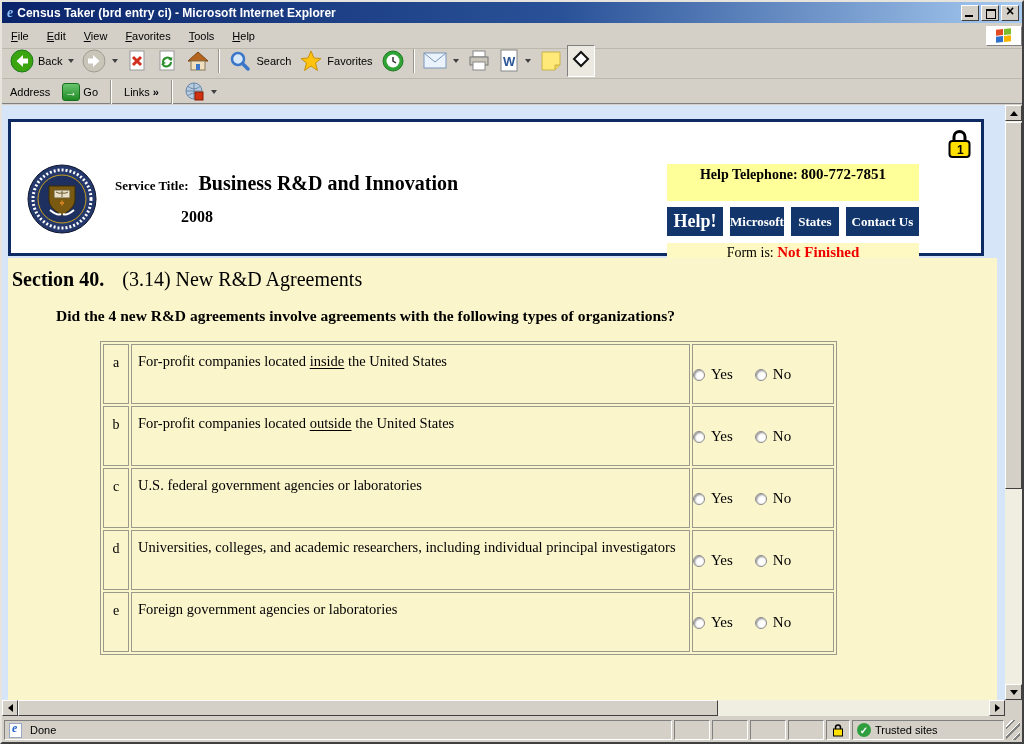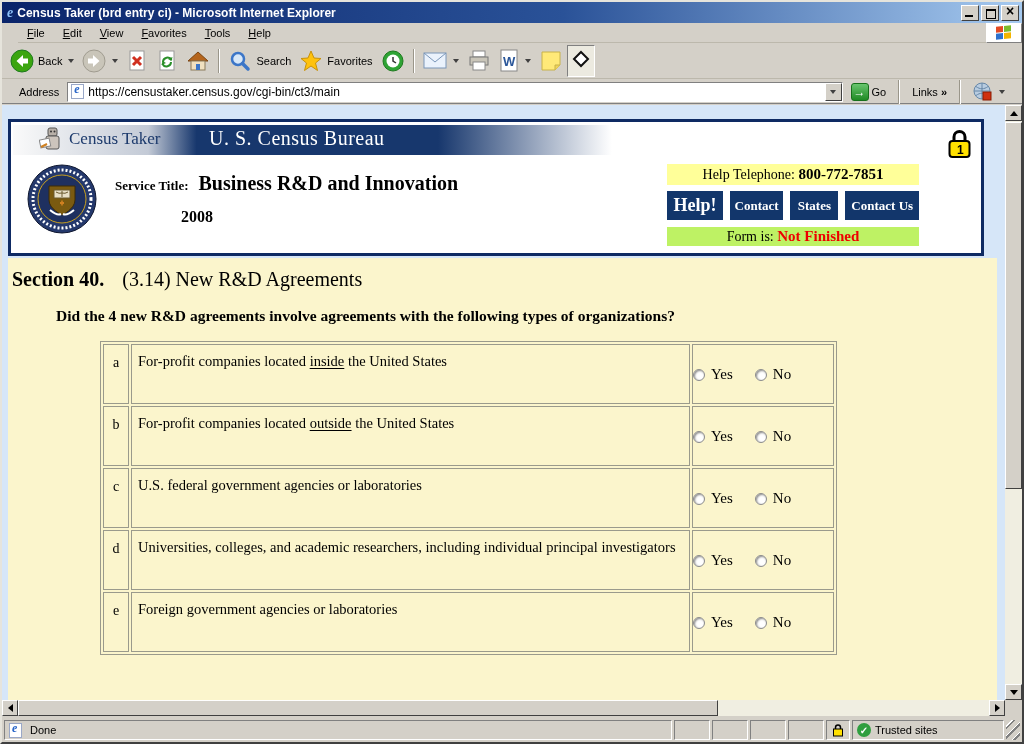--- a/index.html
+++ b/index.html
@@ -16,21 +16,21 @@
   .title-text { color:#fff; font-size:12px; font-weight:bold; }
   .winbtns { margin-left:auto; display:flex; gap:2px; }
   .winbtn { width:18px; height:16px; background:#D4D0C8; border:1px solid;
     border-color:#fff #404040 #404040 #fff; position:relative; }
   .glyph-min::after { content:""; position:absolute; left:3px; bottom:3px; width:8px; height:2px; background:#000; }
   .glyph-restore::after { content:""; position:absolute; left:4px; top:3px; width:8px; height:7px;
     border:1px solid #000; border-top-width:2px; }
   .glyph-close::after { content:"×"; position:absolute; left:4px; top:-3px; font:bold 14px "Liberation Sans",sans-serif; }
 
   
-  .menubar { position:absolute; left:16px; top:21px; right:0; height:20px;
+  .menubar { position:absolute; left:0; top:21px; right:0; height:26px;
     display:flex; align-items:center; border-bottom:1px solid #bcb8ac; }
   .menu-item { font-size:11px; padding:2px 9px; color:#000; }
   .menu-item::first-letter { text-decoration:underline; }
   .flagbox { margin-left:auto; width:36px; height:20px; background:#fff;
     border:1px solid; border-color:#fff #808080 #808080 #fff;
     display:flex; align-items:center; justify-content:center; }
   .flag { width:16px; height:14px; display:grid; grid-template-columns:7px 7px; grid-template-rows:6px 6px;
     gap:1px; transform:skewY(-6deg); }
   .flag i:nth-child(1){background:#E34A22;} .flag i:nth-child(2){background:#7CBB2A;}
   .flag i:nth-child(3){background:#2E71CC;} .flag i:nth-child(4){background:#F4B400;}
@@ -39,21 +39,21 @@
   .toolbar { position:absolute; left:0; top:42px; right:0; height:35px;
     display:flex; align-items:center; padding:0 4px; border-bottom:1px solid #bcb8ac; }
   .tbtn { display:flex; align-items:center; gap:4px; padding:2px 4px; font-size:11px; }
   .caret { width:0; height:0; border-left:3px solid transparent; border-right:3px solid transparent;
     border-top:4px solid #404040; margin-left:2px; }
   .tsep { width:2px; height:24px; border-left:1px solid #9a968a; border-right:1px solid #fff; margin:0 4px; }
   .sunken { border:1px solid; border-color:#808080 #fff #fff #808080; background:#ECEAE0; padding:2px; }
 
   
   .addressbar { position:absolute; left:0; top:78px; right:0; height:24px;
-    display:flex; align-items:center; padding:0 13px; gap:4px; border-bottom:1px solid #808080; }
+    display:flex; align-items:center; padding:0 4px; gap:4px; border-bottom:1px solid #808080; }
   .addr-label { font-size:11px; padding:0 4px; }
   .addr-input { flex:1; height:20px; background:#fff; border:1px solid;
     border-color:#808080 #fff #fff #808080; display:flex; align-items:center; padding-left:3px; }
   .iepage { width:13px; height:15px; background:#fff; border:1px solid #9aa8c8; position:relative; margin-right:4px; }
   .iepage::after { content:"e"; position:absolute; left:2px; top:-3px; color:#2A66C8;
     font:bold italic 12px "Liberation Serif",serif; }
   .addr-url { font-size:12px; }
   .addr-drop { margin-left:auto; width:17px; height:18px; background:#D4D0C8;
     border:1px solid; border-color:#fff #404040 #404040 #fff;
     display:flex; align-items:center; justify-content:center; }
@@ -77,28 +77,28 @@
   .banner-app { position:absolute; left:56px; top:4px; color:#1C3A6C; font-size:17px; }
   .banner-org { position:absolute; left:196px; top:2px; color:#fff; font-size:20px; letter-spacing:.5px; }
   .mascot { position:absolute; left:26px; top:2px; }
   .pagelock { position:absolute; right:8px; top:7px; }
   .seal { position:absolute; left:16px; top:42px; }
   .service { position:absolute; left:104px; top:50px; display:flex; align-items:baseline; }
   .service-label { font-weight:bold; font-size:13px; }
   .service-title { font-weight:bold; font-size:20px; margin-left:10px;text-align:right; }
   .service-year { position:absolute; left:170px; top:86px; font-weight:bold; font-size:16px; }
   .rightcol { position:absolute; right:62px; top:42px; width:252px; }
-  .phonebar { background:#FFFF99; height:21px; text-align:center; font-size:14px; padding-top:2px; }
+  .phonebar { background:#FFFF99; height:37px; text-align:center; font-size:14px; padding-top:2px;font-weight:bold; }
   .phonebar b { font-size:15px; }
   .navbtns { display:flex; gap:7px; margin-top:6px; height:29px; }
   .navbtn { background:#12366B; color:#fff; font-weight:bold; font-size:13px;
     display:flex; align-items:center; justify-content:center; }
   .navbtn.help { width:56px; font-size:18px; }
   .navbtn.security { flex:1.05; } .navbtn.privacy { flex:0.95; } .navbtn.contact { flex:1.45; }
-  .formbar { background:#bef264; height:19px; margin-top:7px; text-align:center; font-size:14px; padding-top:1px; }
+  .formbar { background:#fef9c3; height:19px; margin-top:7px; text-align:center; font-size:14px; padding-top:1px; }
   .formbar .status { color:#EE0000; font-weight:bold; font-size:15px; }
 
   
   .content { position:absolute; left:6px; top:153px; right:8px; bottom:0; background:#FBF5CC; }
   .sectionline { padding:10px 0 0 4px; font-size:20px; }
   .sec-num { font-weight:bold; margin-right:18px; }
   .question { margin:16px 0 0 48px; font-weight:bold; font-size:15.5px; }
   table.qtable { margin:16px 0 0 92px; width:737px; border-collapse:separate; border-spacing:2px;
     border:1px solid #9a9a8c; }
   .qtable td { border:1px solid #9a9a8c; }
@@ -262,27 +262,20 @@
     <span class="sunken">
       <svg width="22" height="22">
           <rect x="1" y="1" width="20" height="20" fill="#ECEAE0"></rect>
           <path d="M11 4 L18 11 L11 18 L4 11 Z" fill="#fff" stroke="#111" stroke-width="2"></path>
         </svg>
     </span>
   </div>
 
   <div class="addressbar">
     <span class="addr-label">Address</span>
-    <span class="addr-input">
-      <span class="iepage"></span>
-      <span class="addr-url">https://censustaker.census.gov/cgi-bin/ct3/main</span>
-      <span class="addr-drop">
-          <span class="caret"></span>
-        </span>
-    </span>
     <span class="go-btn">
       <span class="go-icon">→</span>
       <span>Go</span>
     </span>
     <span class="tsep"></span>
     <span class="links-lbl">
       <span>Links</span>
       <b>»</b>
     </span>
     <span class="tsep"></span>
@@ -292,32 +285,20 @@
           <path d="M1 9 h16 M9 1 v16 M3 4.5 c4 3 8 3 12 0 M3 13.5 c4 -3 8 -3 12 0" stroke="#6888A8" fill="none"></path>
           <rect x="10" y="10" width="8" height="8" fill="#D03010" stroke="#8a1a00"></rect>
         </svg>
       <span class="caret"></span>
     </span>
   </div>
 
   <div class="viewport">
 
     <div class="headerbox">
-      <div class="banner">
-        <svg class="mascot" width="26" height="27">
-          <rect x="9" y="1" width="9" height="8" rx="2" fill="#B8B0A8" stroke="#555"></rect>
-          <rect x="7" y="9" width="13" height="13" rx="2" fill="#CCC4BC" stroke="#555"></rect>
-          <rect x="1" y="12" width="10" height="8" fill="#fff" stroke="#888" transform="rotate(-12 6 16)"></rect>
-          <path d="M2 20 l6 -3" stroke="#D08020" stroke-width="2"></path>
-          <circle cx="12" cy="4.5" r="1" fill="#333"></circle>
-            <circle cx="15.5" cy="4.5" r="1" fill="#333"></circle>
-        </svg>
-        <span class="banner-app">Census Taker</span>
-        <span class="banner-org">U. S. Census Bureau</span>
-      </div>
 
       <svg class="pagelock" width="27" height="31">
         <path d="M8 13 V8 a5.5 5.5 0 0 1 11 0 V13" fill="none" stroke="#000" stroke-width="3"></path>
         <rect x="3.5" y="12" width="20" height="16" rx="3" fill="#FFE000" stroke="#000" stroke-width="2"></rect>
         <text x="11" y="25" font-family="Liberation Sans, sans-serif" font-size="12" font-weight="bold" fill="#000">1</text>
       </svg>
 
       <svg class="seal" width="70" height="70">
         <circle cx="35" cy="35" r="34" fill="#24386C" stroke="#101830"></circle>
         <circle cx="35" cy="35" r="29" fill="none" stroke="#fff" stroke-width="3" stroke-dasharray="2 2"></circle>
@@ -335,21 +316,21 @@
       </div>
       <div class="service-year">2008</div>
 
       <div class="rightcol">
         <div class="phonebar">
           <span>Help Telephone:</span>
           <b>800-772-7851</b>
         </div>
         <div class="navbtns">
           <span class="navbtn help">Help!</span>
-          <span class="navbtn security">Contact</span>
+          <span class="navbtn security">Microsoft</span>
           <span class="navbtn privacy">States</span>
           <span class="navbtn contact">Contact Us</span>
         </div>
         <div class="formbar">
           <span>Form is:</span>
           <span class="status">Not Finished</span>
         </div>
       </div>
     </div>
 

